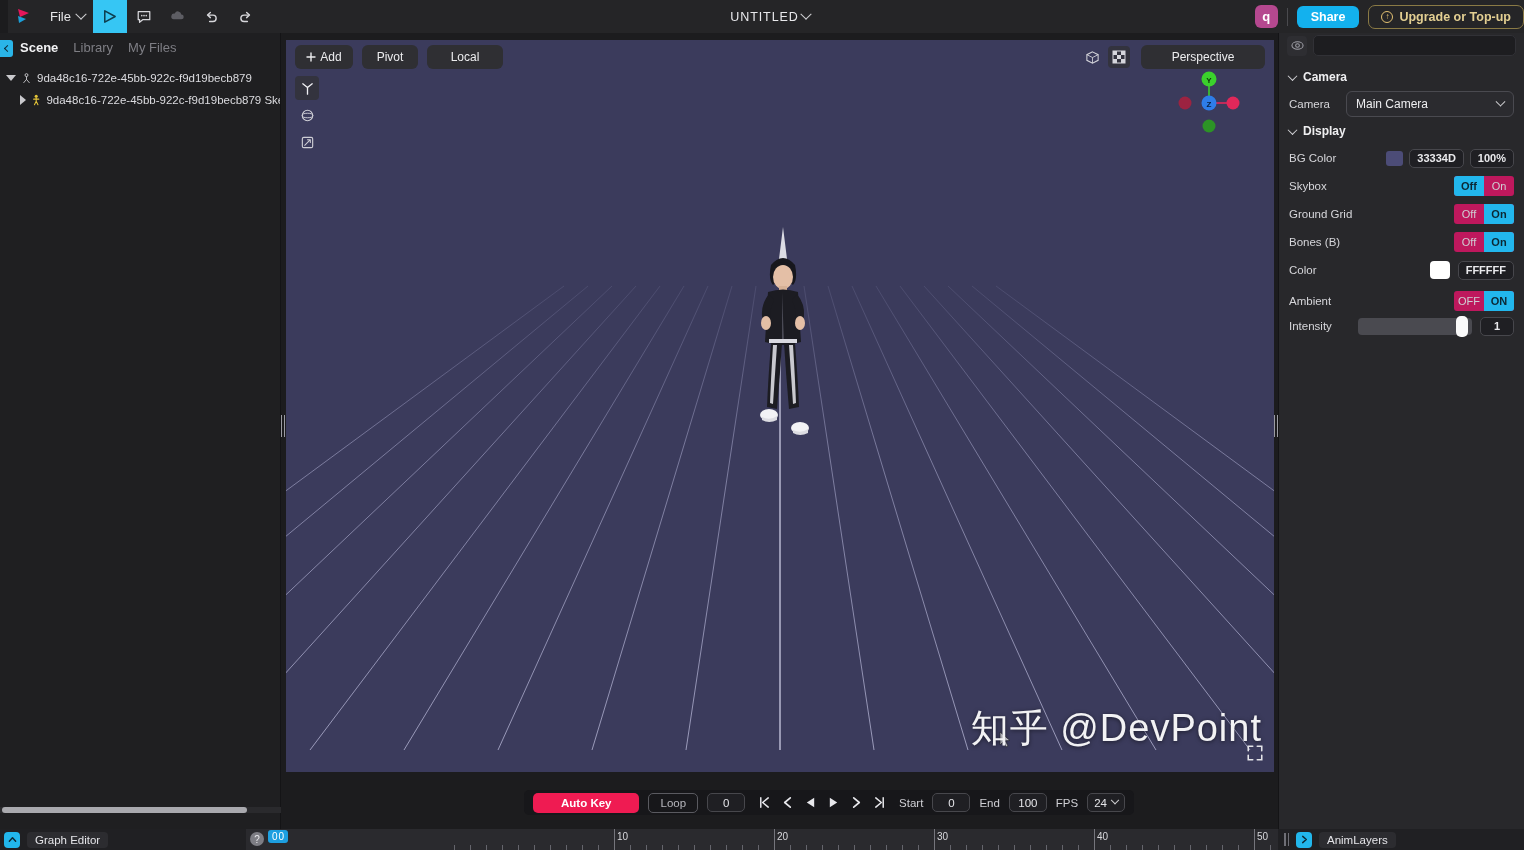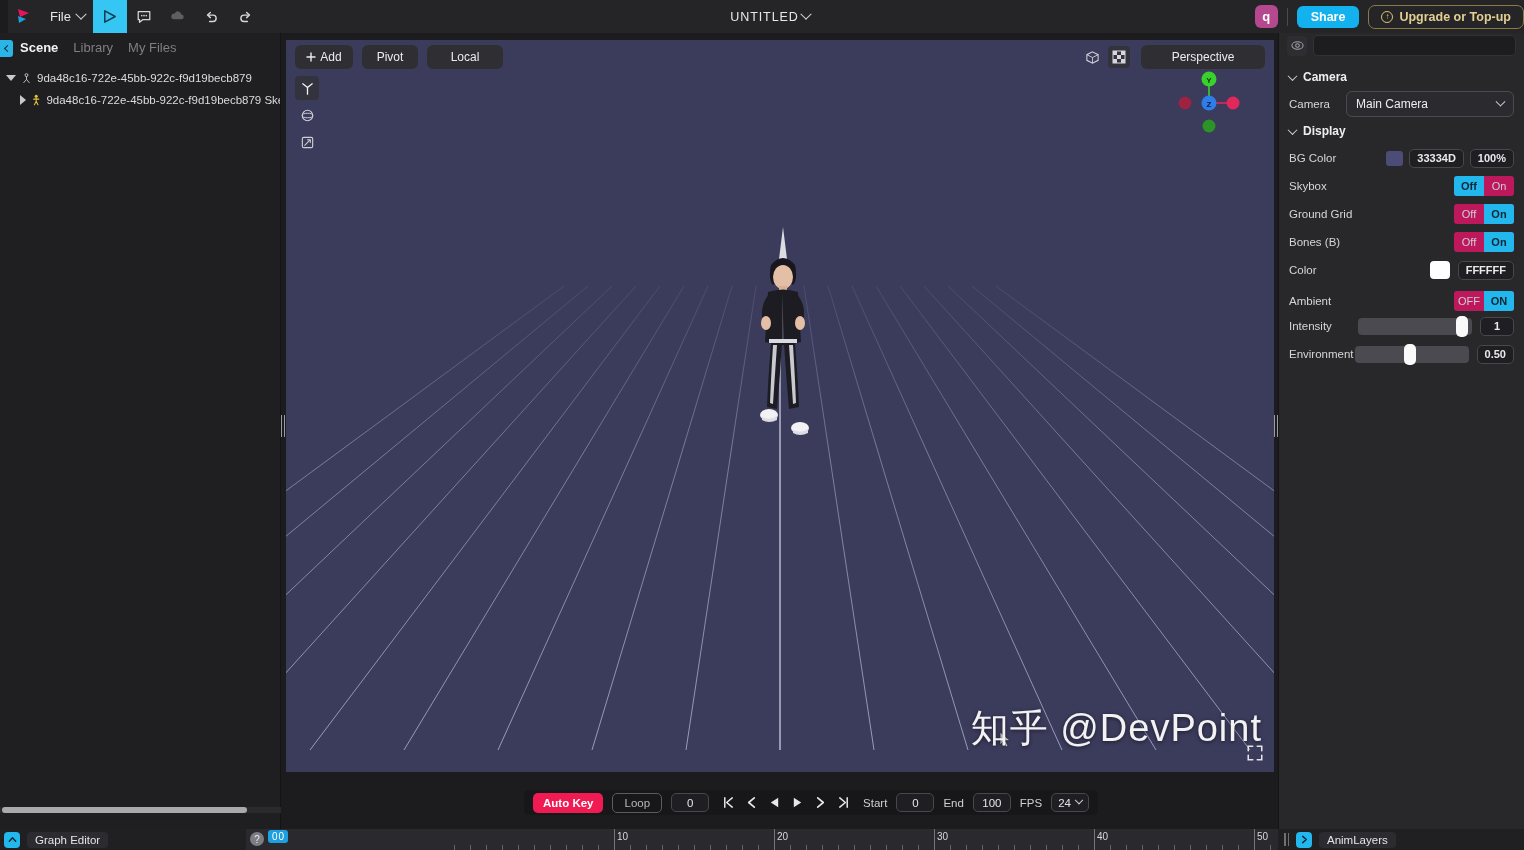--- a/index.html
+++ b/index.html
@@ -127,21 +127,21 @@
   .fullscreen-btn { position: absolute; right: 10px; bottom: 10px; width: 18px; height: 18px; cursor: pointer; }
 
   
   .playbar {
     position: absolute; left: 524px; top: 790px; height: 25px;
     background: #17171a; border-radius: 5px;
     display: flex; align-items: center; gap: 9px; padding: 0 9px;
   }
   .autokey {
     background: #ef1b52; color: #fff; font-size: 11.5px; font-weight: 700;
-    border-radius: 5px; padding: 4px 10px; cursor: pointer;
+    border-radius: 5px; padding: 4px 28px; cursor: pointer;
   }
   .loop {
     border: 1px solid #5a5a60; color: #b6b6bc; font-size: 11.5px;
     border-radius: 5px; padding: 3px 11px; cursor: pointer;
   }
   .numbox {
     border: 1px solid #47474c; background: #1f1f23; color: #e4e4e8; font-size: 11.5px;
     border-radius: 5px; height: 19px; min-width: 38px; display: flex; align-items: center; justify-content: center;
     cursor: text;
   }
@@ -614,29 +614,20 @@
         <div class="on-sel">ON</div>
       </div>
     </div>
     <div class="row">
       <span class="rl">Intensity</span>
       <div style="display:flex;align-items:center;gap:8px;">
         <div class="slider">
           <div class="knob" id="knob-intensity" style="left: 97.92px;"></div>
         </div>
         <div class="vbox" style="min-width:34px;">1</div>
-      </div>
-    </div>
-    <div class="row">
-      <span class="rl">Environment</span>
-      <div style="display:flex;align-items:center;gap:8px;">
-        <div class="slider">
-          <div class="knob" id="knob-environment" style="left: 48.96px;"></div>
-        </div>
-        <div class="vbox" style="min-width:34px;">0.50</div>
       </div>
     </div>
   </div>
 
   <div class="bottombar">
     <div class="ge-wrap">
       <div class="ge-badge">
         <svg width="9" height="9" viewBox="0 0 10 10">
             <path d="M1.5 7 L5 3 L8.5 7" fill="none" stroke="#0d2a35" stroke-width="1.6" stroke-linecap="round" stroke-linejoin="round"></path>
           </svg>

